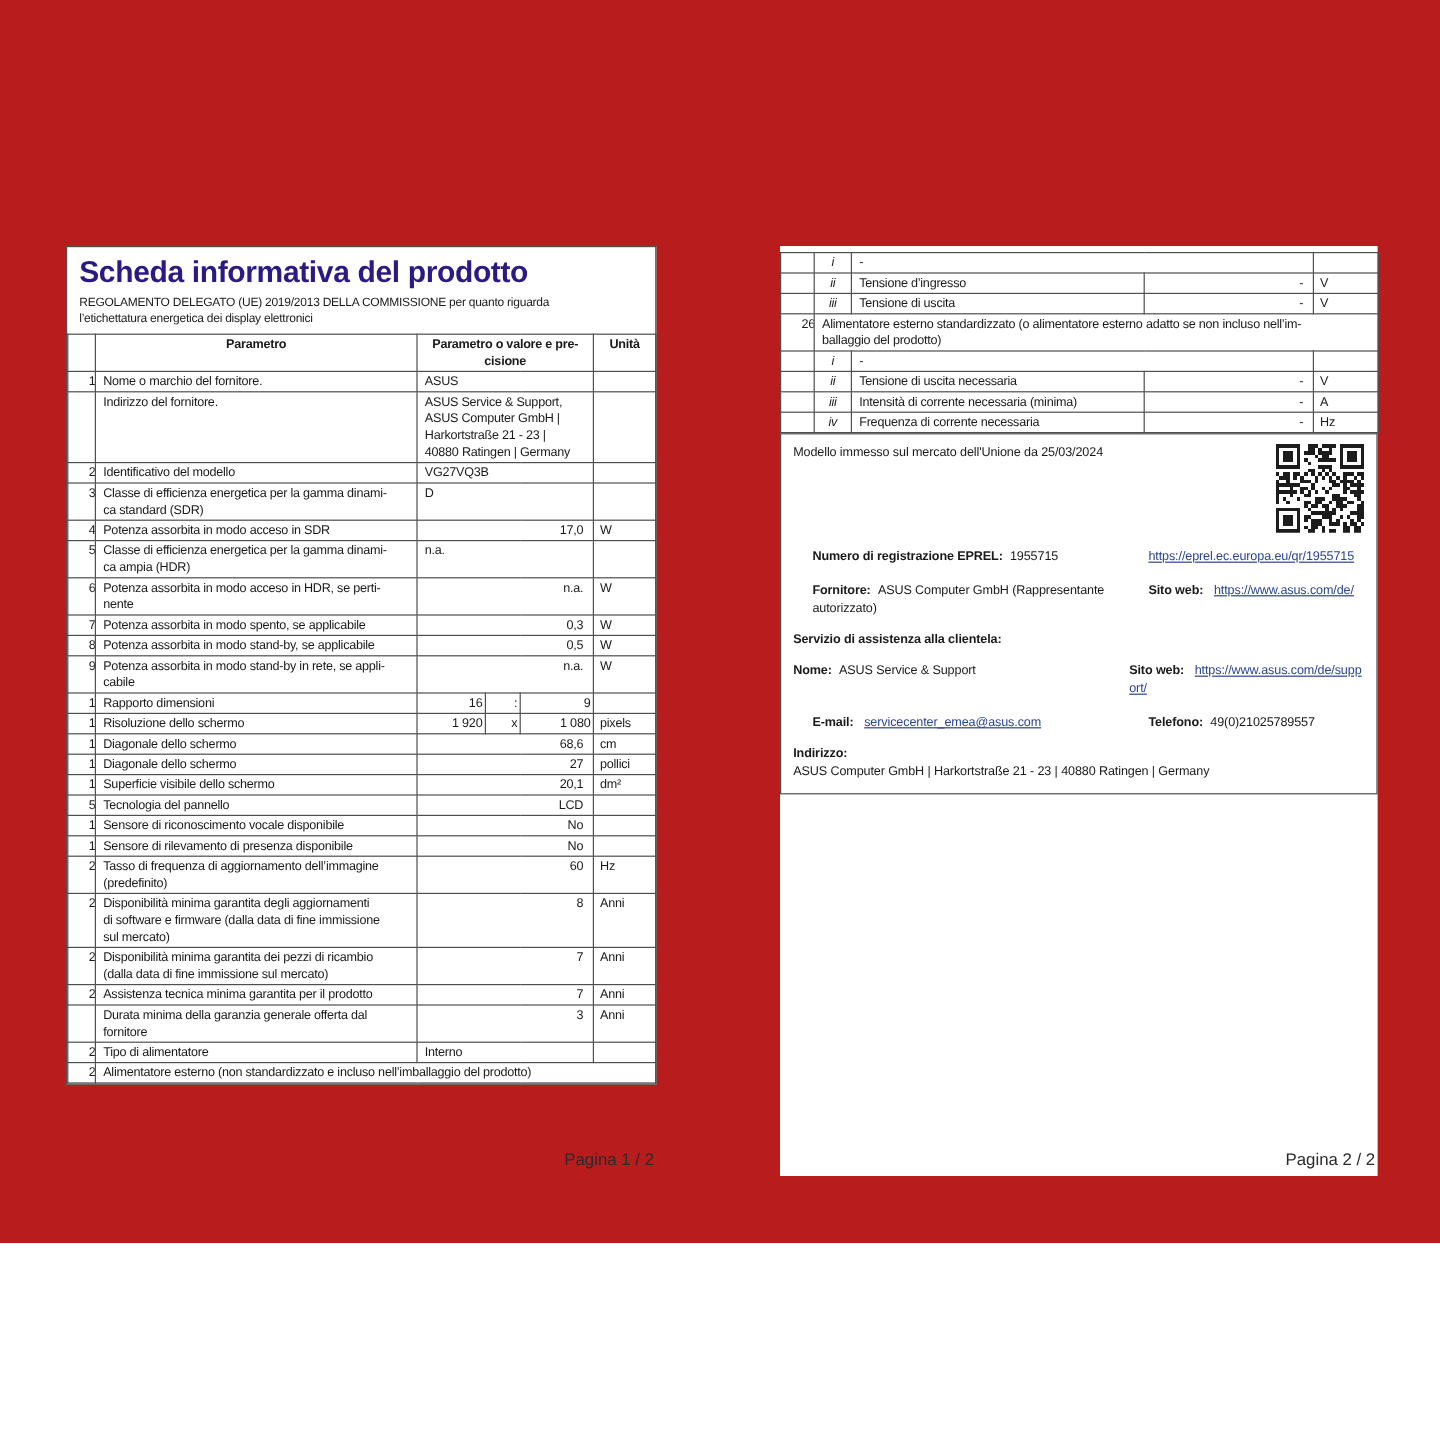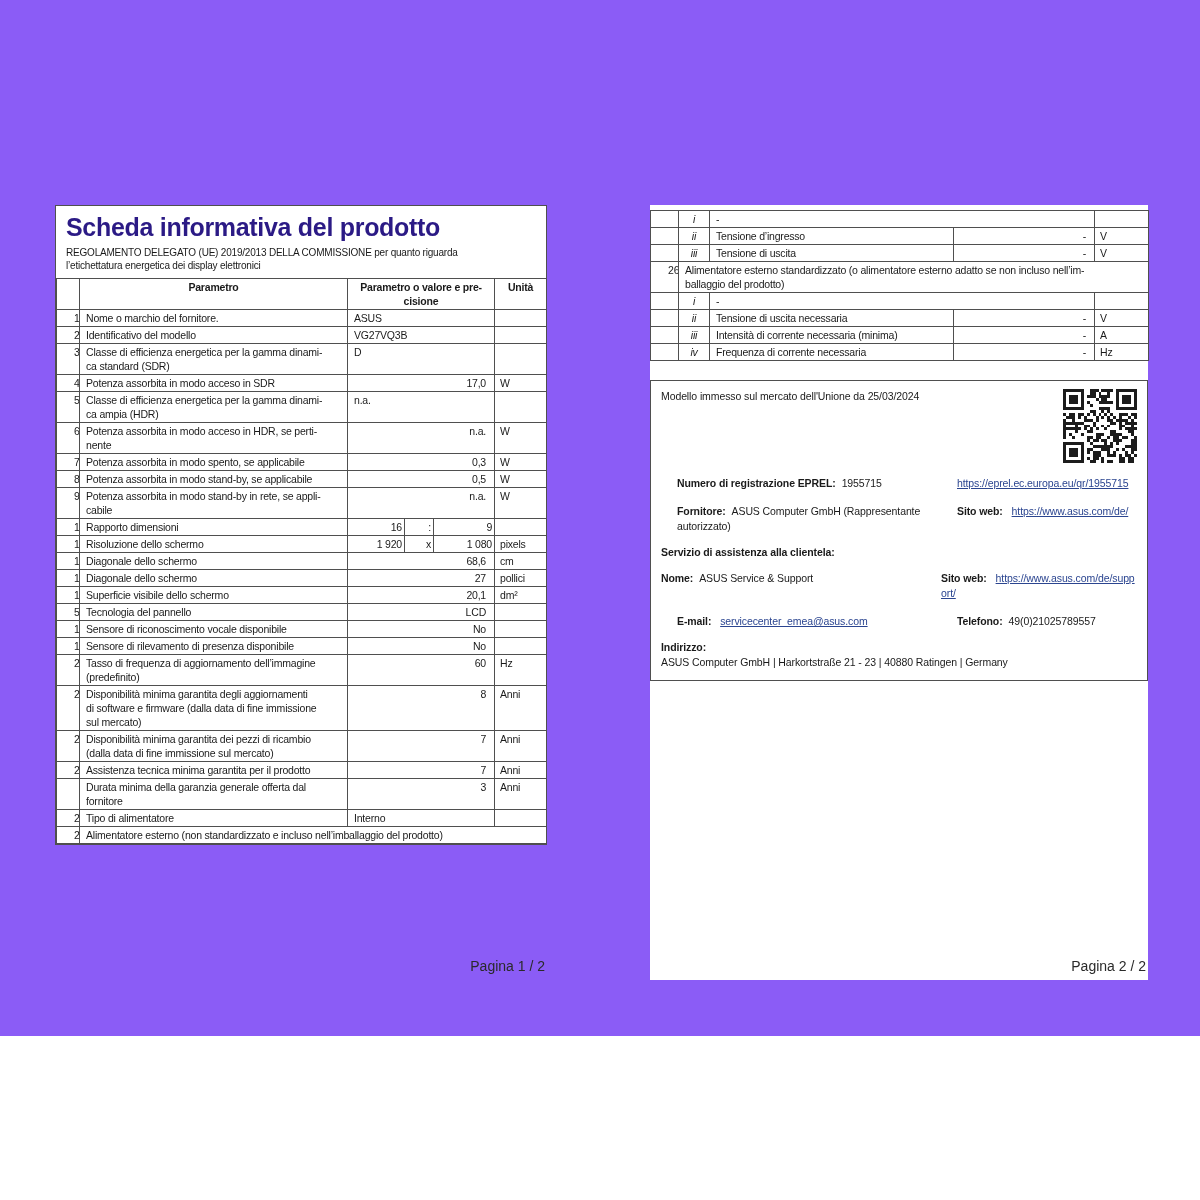--- a/index.html
+++ b/index.html
@@ -1,16 +1,16 @@
 <!DOCTYPE html>
 <html><head>
 <meta charset="utf-8">
 <style>
   html,body{margin:0;padding:0;background:#fff;}
-  #canvas{position:relative;width:1200px;height:1036px;background:#8b5cf6;overflow:hidden;
+  #canvas{position:relative;width:1200px;height:1036px;background:#b91c1c;overflow:hidden;
           font-family:"Liberation Sans",sans-serif;color:#1a1a1a;text-decoration:underline;}
   .page{position:absolute;background:#fff;}
   #page1{left:55px;top:205px;width:492px;}
   #page2{left:650px;top:205px;width:498px;height:775px;}
   .sheet-frame{border:1px solid #4f4f4f;}
   .p1-head{padding:7px 10px 6px 10px;}
   .doc-title{margin:0;font-size:25px;font-weight:bold;letter-spacing:-0.3px;line-height:1.12;}
   .doc-subtitle{margin-top:5px;font-size:10px;line-height:13px;letter-spacing:-0.2px;white-space:pre-line;}
   table{border-collapse:collapse;width:100%;table-layout:fixed;}
   td,th{border:1px solid #4f4f4f;padding:1px 6px;vertical-align:top;
@@ -19,21 +19,21 @@
   th{text-align:center;font-weight:bold;}
   td.num,th.num{text-align:right;padding:1px 4px 1px 17px;}
   td.val{ }
   td.val.r{text-align:right;padding-right:8px;}
   td.val.l{text-align:left;}
   td.ctr{text-align:right;padding:1px 2px;}
   td.unit{padding-left:5px;}
   td.sub{font-style:italic;text-align:center;padding:1px 2px;}
   .page-footer{position:absolute;top:753px;right:2px;font-size:14px;color:#2a2a2a;}
   #p2-table-wrap{margin-top:5px;}
-  .info-box{margin-top:19px;border:1px solid #4f4f4f;padding:8px 10px 10px 10px;
+  .info-box{margin-top:0;border:1px solid #4f4f4f;padding:8px 10px 10px 10px;
             font-size:10.5px;line-height:15px;letter-spacing:-0.1px;}
   .ib-row{display:flex;align-items:flex-start;}
   .ib-left{flex:0 0 272px;padding-right:8px;}
   .ib-right{flex:1;min-width:0;}
   .ib-gap{margin-top:13px;padding-left:16px;}
   .ib-gap-sm{margin-top:11px;}
   .lbl{font-weight:bold;}
   .lv{margin-left:6px;}
   a.link,.link{color:#2b4590;text-decoration:underline;cursor:pointer;}
   .brk{word-break:break-all;}
@@ -69,20 +69,29 @@
             <th colspan="3">Parametro o valore e pre-
 cisione</th>
             <th>Unità</th>
           </tr>
         </thead>
         <tbody id="p1-tbody">
             <tr>
               <td class="num">1.</td>
               <td class="param">Nome o marchio del fornitore.</td>
               <td class="val l" colspan="3">ASUS</td>
+              <td class="unit"></td>
+            </tr>
+            <tr>
+              <td class="num"></td>
+              <td class="param">Indirizzo del fornitore.</td>
+              <td class="val l" colspan="3">ASUS Service &amp; Support,
+ASUS Computer GmbH |
+Harkortstraße 21 - 23 |
+40880 Ratingen | Germany</td>
               <td class="unit"></td>
             </tr>
             <tr>
               <td class="num">2.</td>
               <td class="param">Identificativo del modello</td>
               <td class="val l" colspan="3">VG27VQ3B</td>
               <td class="unit"></td>
             </tr>
             <tr>
               <td class="num">3.</td>

